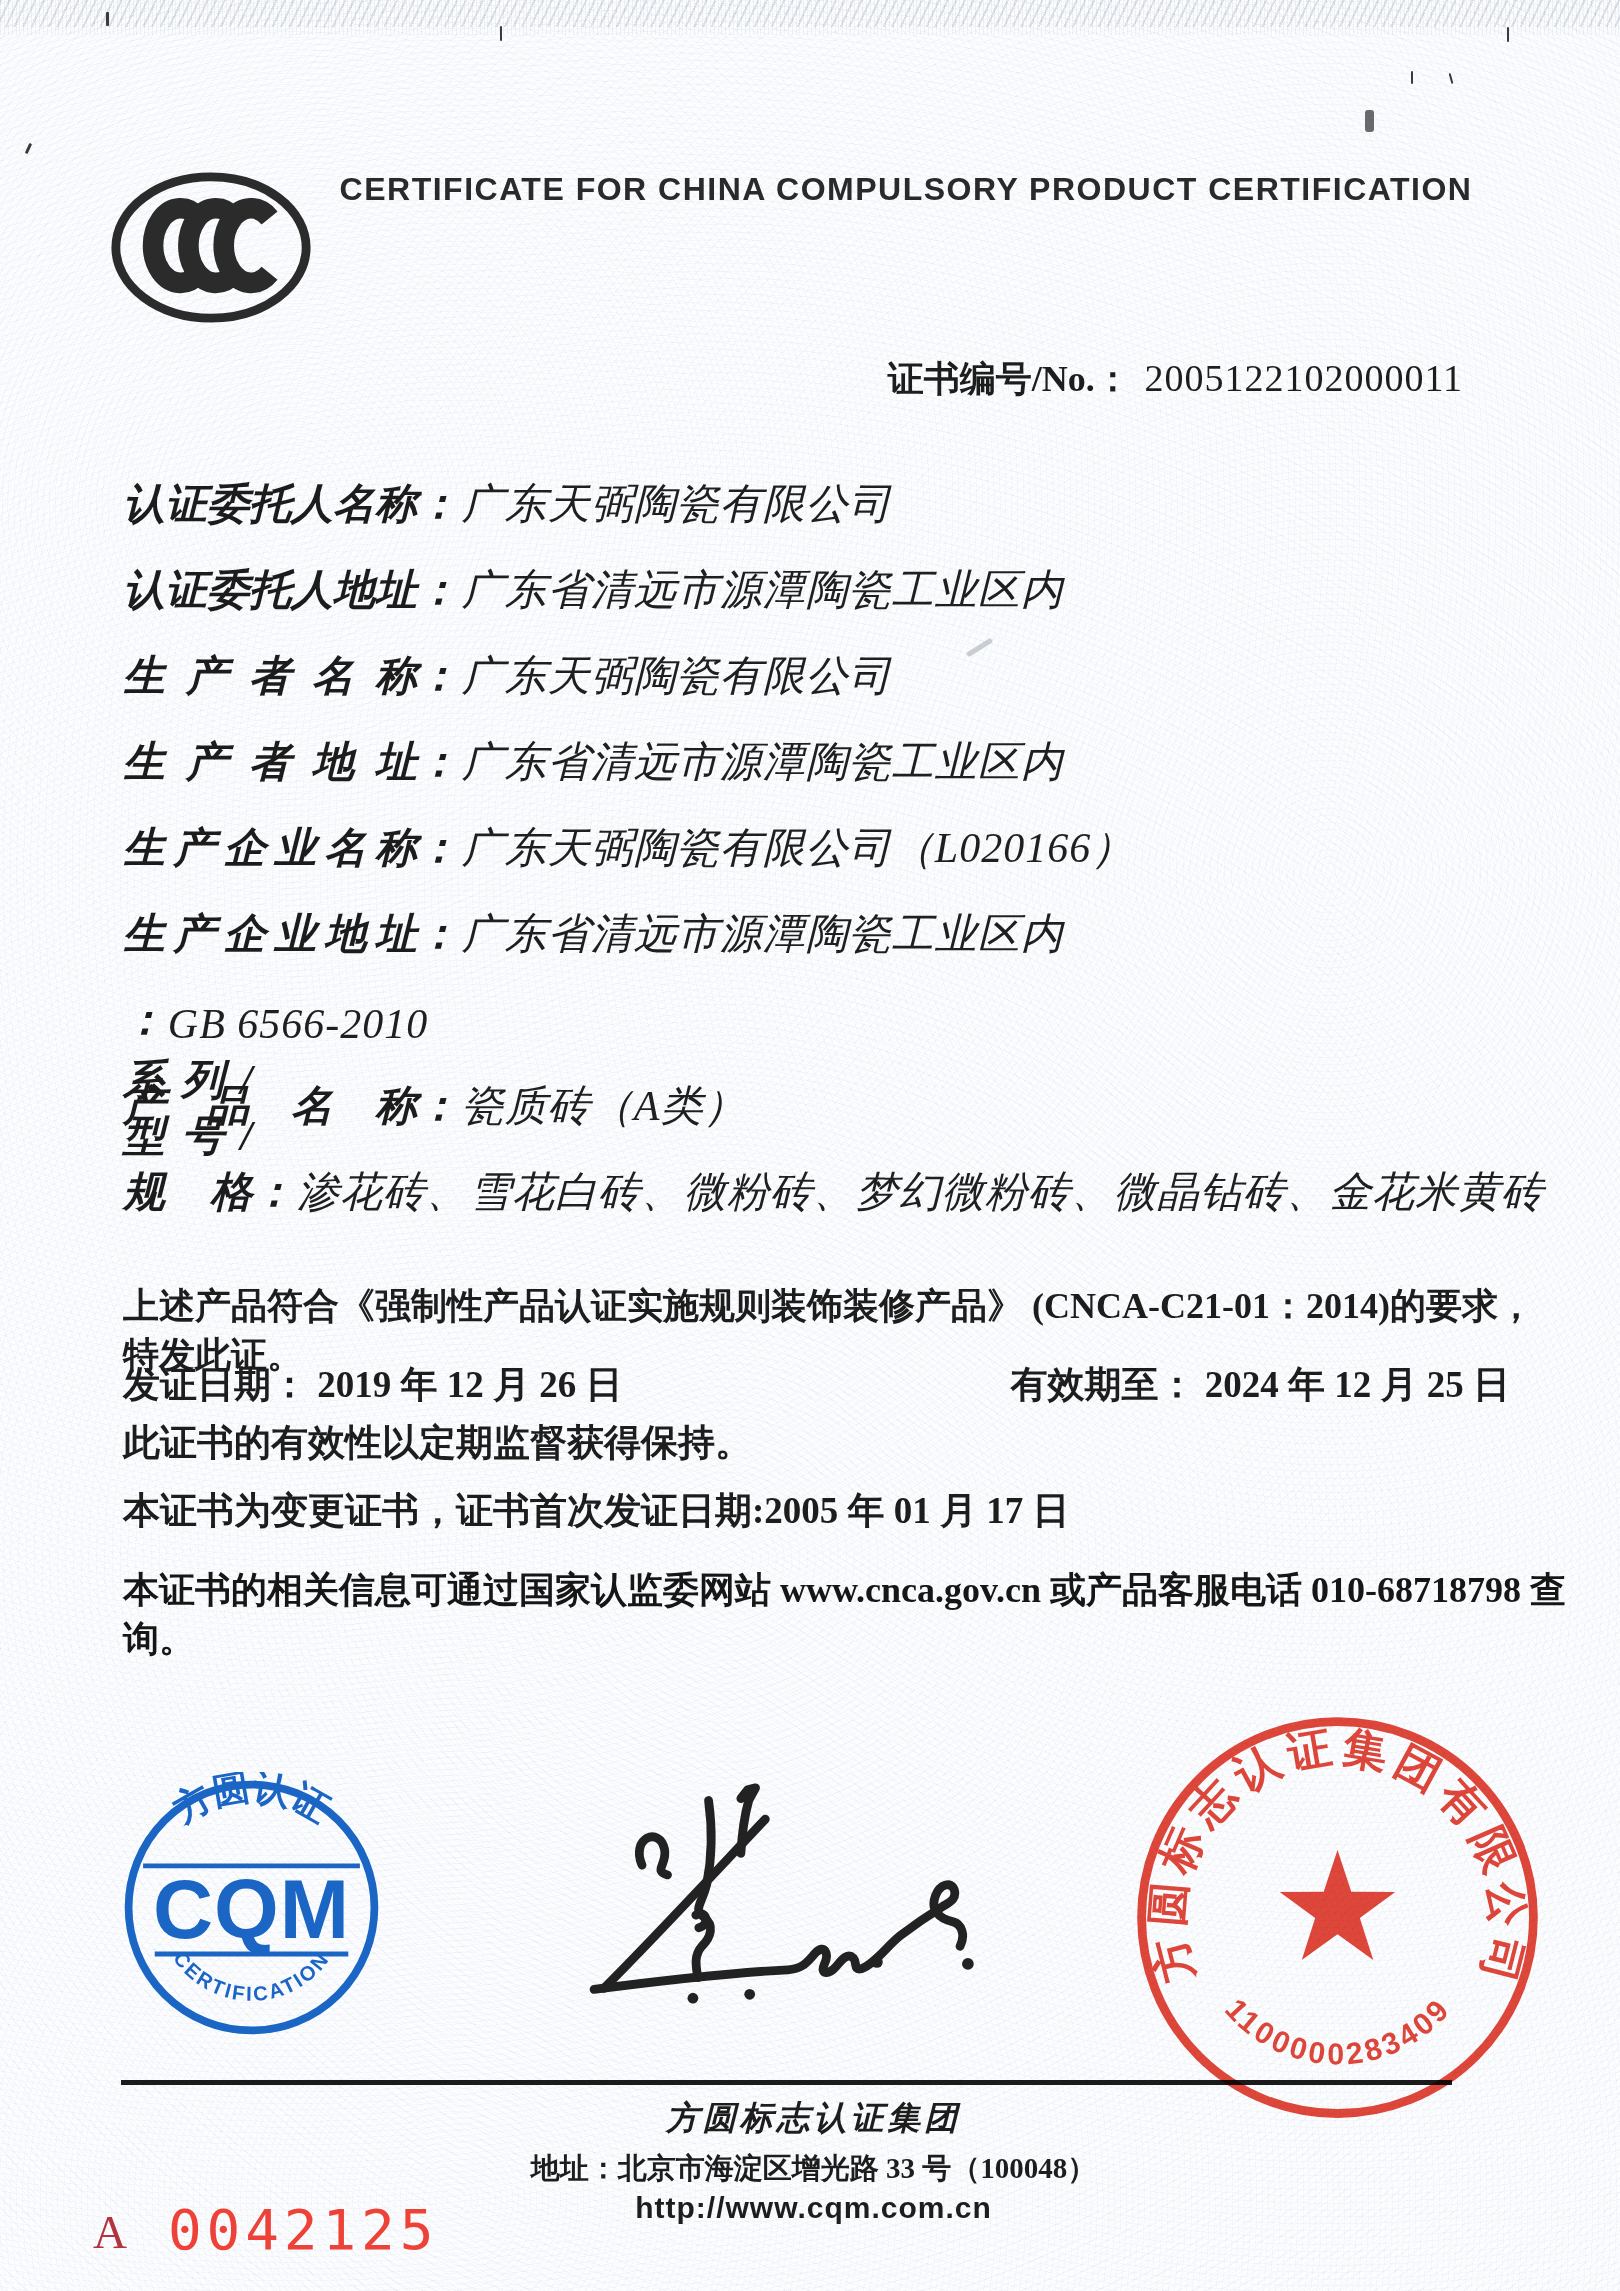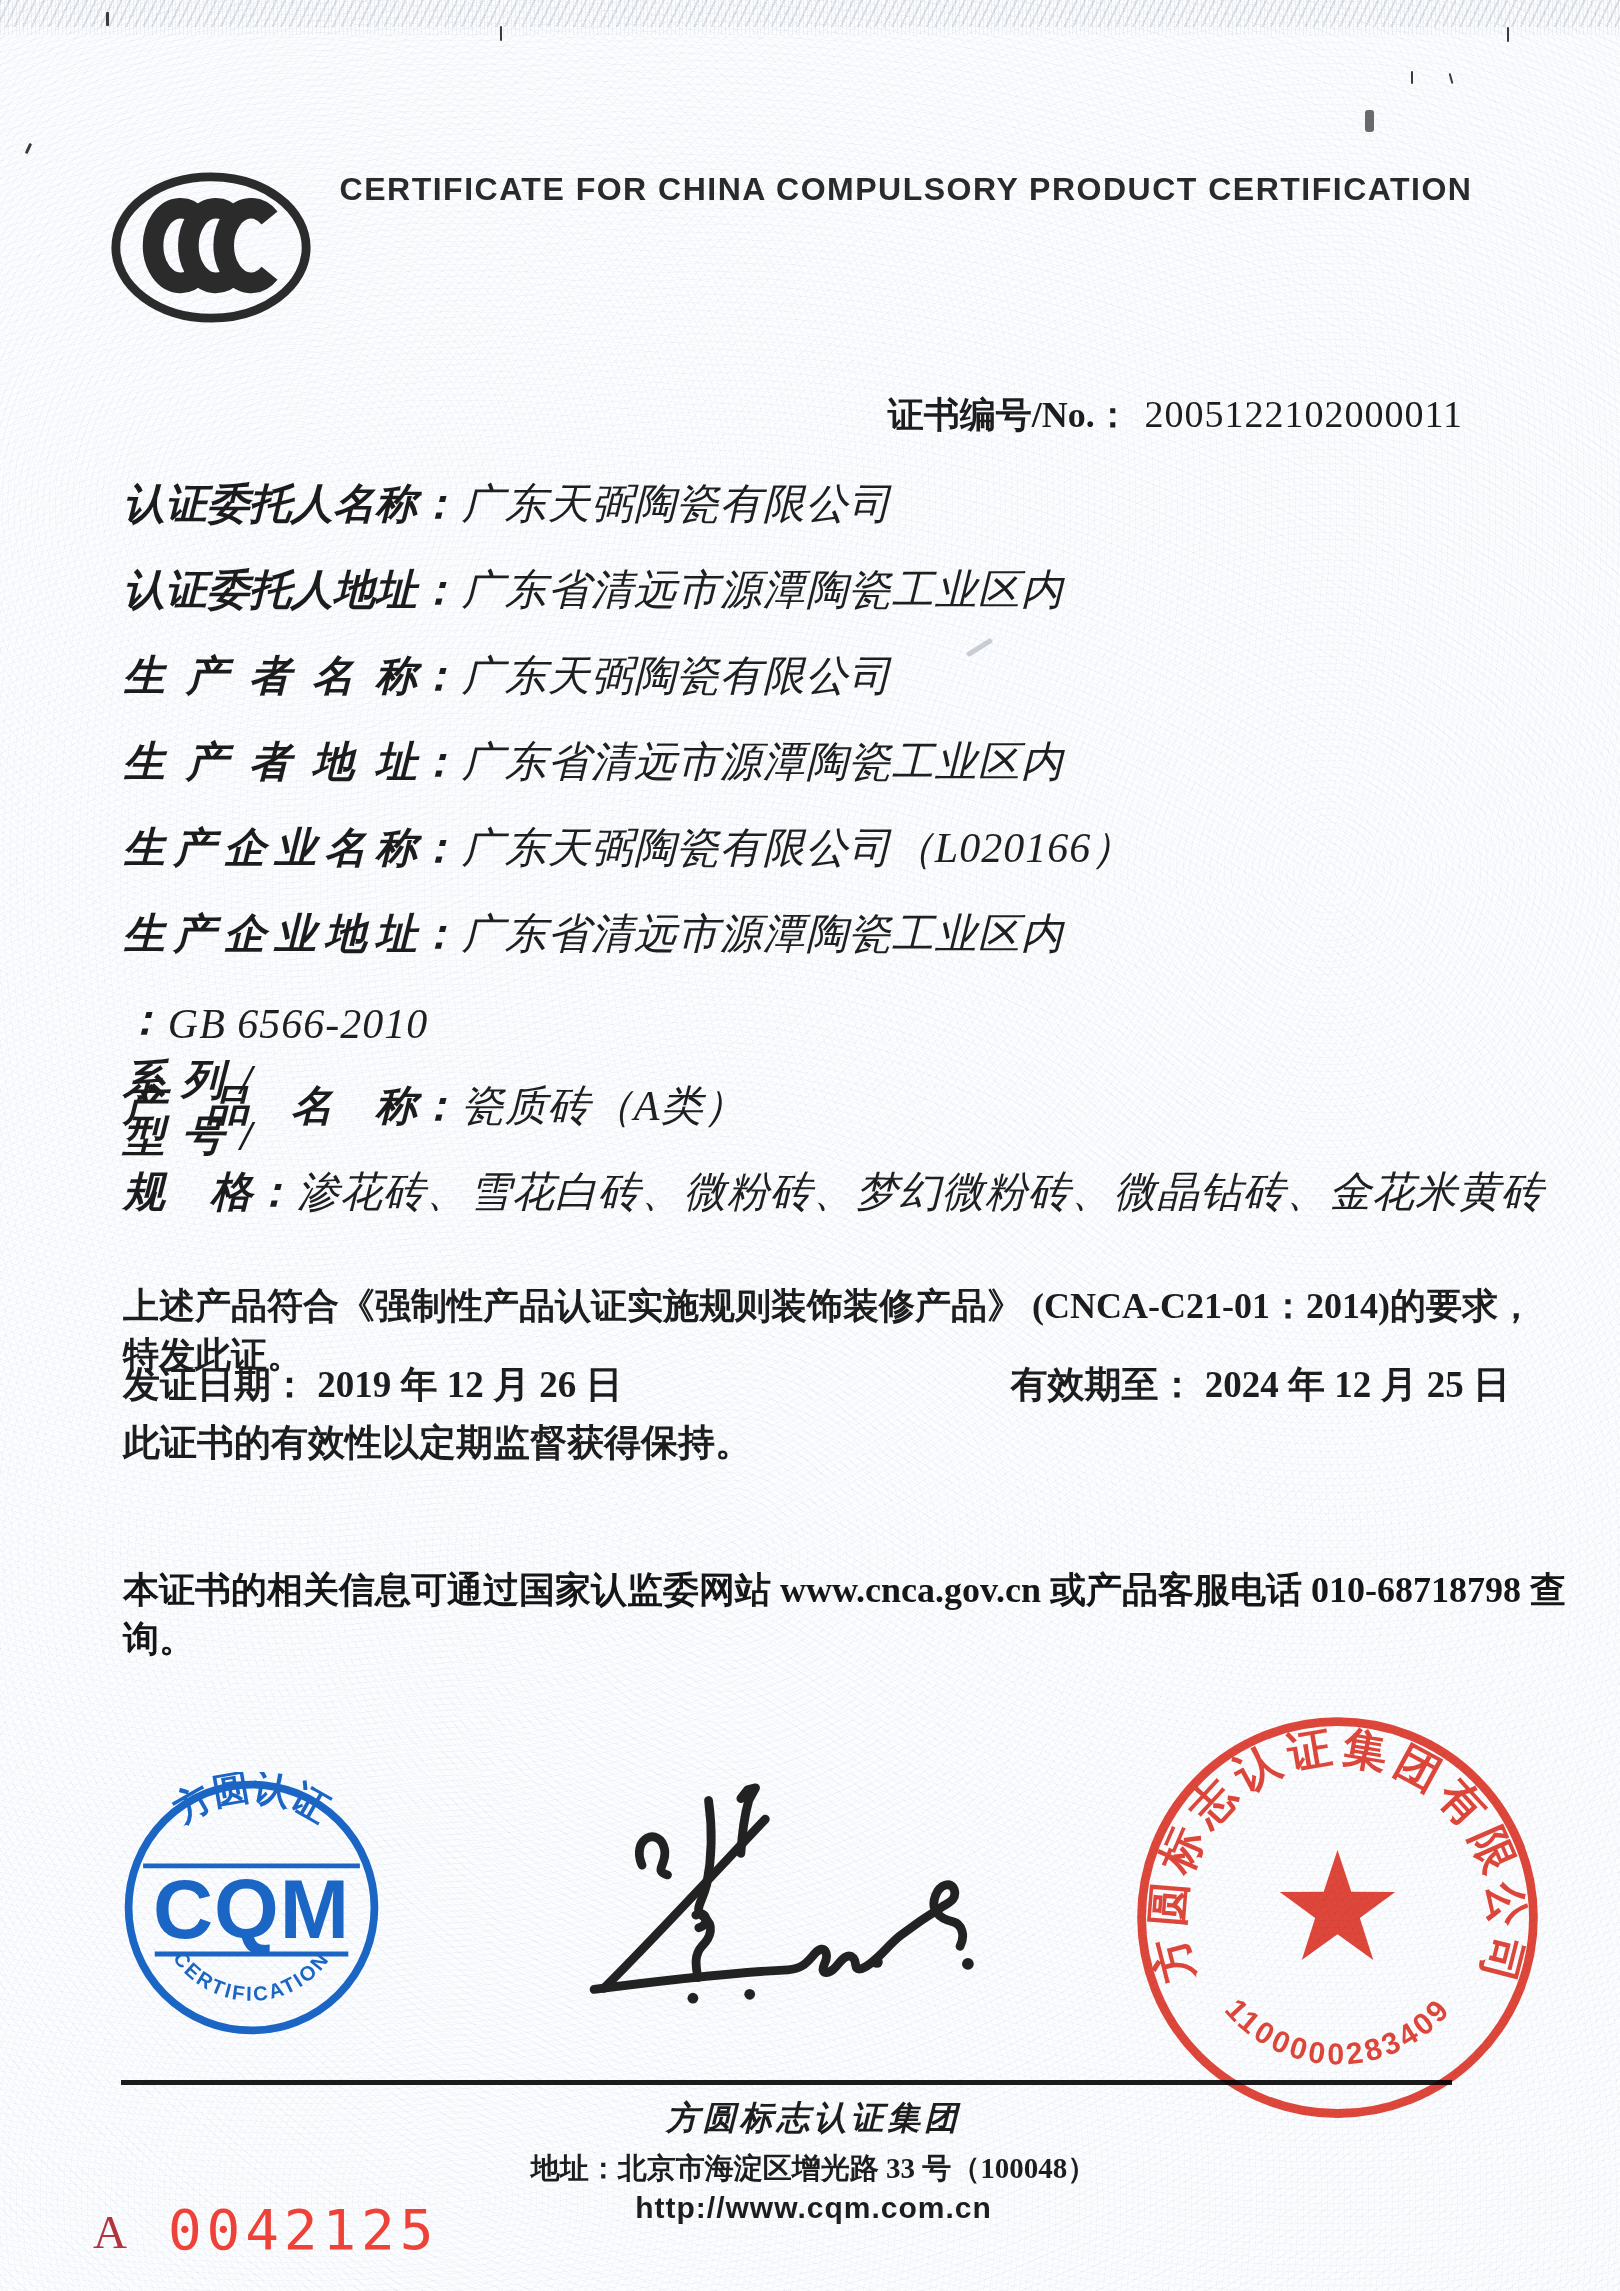--- a/index.html
+++ b/index.html
@@ -22,21 +22,21 @@
     background:repeating-linear-gradient(115deg, rgba(120,132,152,0.22) 0 2px, transparent 2px 7.8px);}
   .speck{position:absolute;background:#3a3a3a;border-radius:1px;}
   .smudge{position:absolute;background:#9aa0ab;opacity:.5;border-radius:2px;}
 
   
   .ccc-logo{left:108px;top:169px;width:206px;height:162px;}
   .title-block{left:323px;top:151px;width:1166px;text-align:center;}
   .title-cn{font-size:65px;font-weight:bold;letter-spacing:8.8px;color:#242424;line-height:1.05;}
   .title-en{margin-top:19.6px;font-family:"Liberation Sans","DejaVu Sans",sans-serif;
     font-size:32px;font-weight:bold;letter-spacing:1.5px;color:#2a2a2a;}
-  .cert-no{right:157px;top:355px;font-size:36px;font-weight:bold;color:#1d1d1d;margin-top:36px;}
+  .cert-no{right:157px;top:355px;font-size:36px;font-weight:bold;color:#1d1d1d;}
   .cert-no .num{font-weight:normal;font-size:38px;letter-spacing:1px;margin-left:13.7px;}
 
   
   .fields{left:123px;top:446px;width:1421px;}
   .field-row{display:flex;align-items:flex-end;height:86px;font-size:42px;font-style:italic;}
   .field-label{display:inline-block;width:294px;font-weight:bold;
     text-align:justify;text-align-last:justify;text-justify:inter-character;color:#1c1c1c;}
   .field-colon{font-weight:bold;width:33px;color:#1c1c1c;}
   .field-value{margin-left:11.8px;letter-spacing:1px;color:#1f1f1f;white-space:nowrap;}
 
@@ -148,20 +148,21 @@
       <span>发证日期：</span>
       <span>2019 年 12 月 26 日</span>
     </span>
     <span>
       <span>有效期至：</span>
       <span>2024 年 12 月 25 日</span>
     </span>
   </div>
 
   <div class="abs maintenance">此证书的有效性以定期监督获得保持。</div>
+  <div class="abs change-note">本证书为变更证书，证书首次发证日期:2005 年 01 月 17 日</div>
   <div class="abs info-note">本证书的相关信息可通过国家认监委网站 www.cnca.gov.cn 或产品客服电话 010-68718798 查询。</div>
 
   <svg class="abs cqm-logo" viewBox="0 0 280 280">
     <defs>
       <path id="cqmTop" d="M 51.6 204.6 A 110 110 0 1 1 228.4 204.6"></path>
       <path id="cqmBottom" d="M 61.4 196.3 A 97 97 0 0 0 218.6 196.3"></path>
     </defs>
     <circle cx="140" cy="140" r="127" fill="none" stroke="#1b66c4" stroke-width="8"></circle>
     <line x1="28" y1="97" x2="252" y2="97" stroke="#1b66c4" stroke-width="5"></line>
     <line x1="40" y1="188" x2="240" y2="188" stroke="#1b66c4" stroke-width="5"></line>

